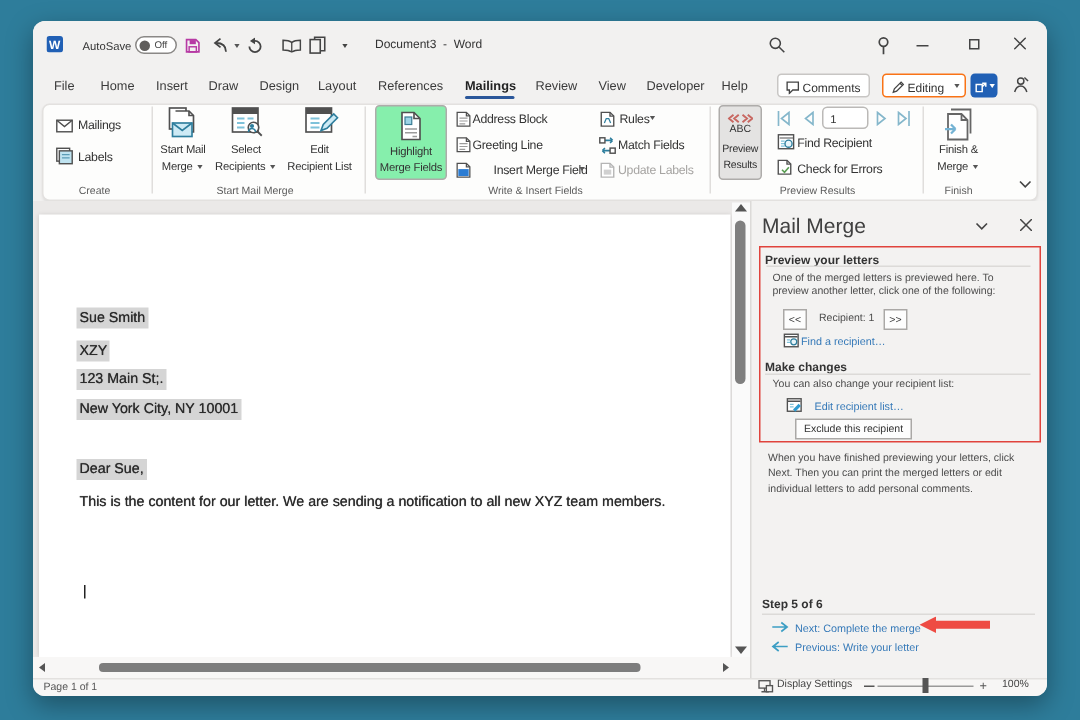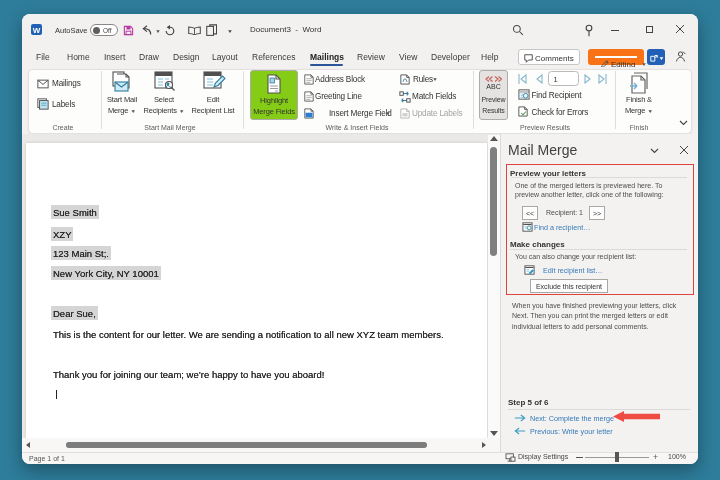--- a/index.html
+++ b/index.html
@@ -80,21 +80,21 @@
 <div class="tab" style="left:335px;">Review</div>
 <div class="tab" style="left:377px;">View</div>
 <div class="tab" style="left:409px;">Developer</div>
 <div class="tab" style="left:459px;">Help</div>
 <div class="a" style="left:496px;top:35px;width:62px;height:15.5px;border:1px solid #c8c6c4;border-radius:3px;background:#fff;">
   <svg class="a" style="left:5px;top:3.5px" width="9" height="9" viewBox="0 0 12 12">
         <path d="M1 1h10v7H6l-3 3V8H1z" fill="none" stroke="#444" stroke-width="1.2"></path>
       </svg>
   <div class="a" style="left:16px;top:3.5px;font-size:8px;color:#333;">Comments</div>
 </div>
-<div class="a" style="left:566px;top:35px;width:56px;height:15.5px;border:7px solid #f97316;border-radius:3px;background:#fff;">
+<div class="a" style="left:566px;top:35px;width:56px;height:15.5px;border:1px solid #f97316;border-radius:3px;background:#fff;">
   <svg class="a" style="left:5px;top:3.5px" width="9" height="9" viewBox="0 0 12 12">
         <path d="M2 10l1-3 6-6 2 2-6 6zM8 2l2 2" fill="none" stroke="#444" stroke-width="1.1"></path>
       </svg>
   <div class="a" style="left:16px;top:3.5px;font-size:8px;color:#333;">Editing</div>
   <div class="a caret" style="left:46px;top:5px;">▼</div>
 </div>
 <div class="a" style="left:625px;top:35px;width:18px;height:15.5px;background:#2160b5;border-radius:3px;">
   <svg class="a" style="left:2.5px;top:4px" width="8" height="9" viewBox="0 0 10 11">
         <path d="M1 4h5v6H1z M6 6l3-3M9 6V3H6" fill="none" stroke="#fff" stroke-width="1.2"></path>
       </svg>
@@ -144,21 +144,21 @@
 <svg class="a" style="left:181px;top:57px" width="23" height="23" viewBox="0 0 23 23">
       <rect x="1" y="1" width="17" height="16" fill="#fff" stroke="#505050" stroke-width="1.1"></rect>
       <rect x="1" y="1" width="17" height="4" fill="#505050"></rect>
       <path d="M4 8h6M4 11h6M4 14h6" stroke="#7fc2da" stroke-width="1.2"></path>
       <path d="M11 16l1.5-4 7-7 2.5 2.5-7 7z" fill="#cdeaf5" stroke="#2e7e9d" stroke-width="1.1"></path>
     </svg>
 <div class="bigbtn-t" style="left:160px;top:81px;width:62px;">Edit<br>Recipient List</div>
 <div class="glabel" style="left:100px;width:96px;">Start Mail Merge</div>
 <div class="gdiv" style="left:221px;"></div>
 
-<div class="a" style="left:228px;top:56px;width:48px;height:50px;background:#84cc16;border:1px solid #aeacaa;border-radius:3px;">
+<div class="a" style="left:228px;top:56px;width:48px;height:50px;background:#86efac;border:1px solid #aeacaa;border-radius:3px;">
   <svg class="a" style="left:16px;top:3px" width="14" height="20" viewBox="0 0 14 20">
         <path d="M1 1h8l4 4v14H1z" fill="#fff" stroke="#505050" stroke-width="1.1"></path>
         <path d="M9 1v4h4" fill="none" stroke="#505050" stroke-width="1.1"></path>
         <rect x="3" y="4" width="4.5" height="5" fill="#9ed4e6" stroke="#3b7e96" stroke-width="0.8"></rect>
         <path d="M3 12h8M3 14.5h8M8 17h3" stroke="#9b9b9b" stroke-width="1"></path>
       </svg>
   <div class="bigbtn-t" style="left:0;top:25px;width:46px;font-size:7.5px;">Highlight<br>Merge Fields</div>
 </div>
 <svg class="a" style="left:282px;top:60px" width="10" height="11" viewBox="0 0 13 14">
       <path d="M1 1h8l3 3v9H1z" fill="#fff" stroke="#505050" stroke-width="1.1"></path>
@@ -264,21 +264,20 @@
 <div class="a" style="left:4px;top:427.5px;width:0;height:0;border-top:3.5px solid transparent;border-bottom:3.5px solid transparent;border-right:4.5px solid #555;"></div>
 <div class="a" style="left:44px;top:428px;width:361px;height:5.5px;background:#7d7d7d;border-radius:2.7px;"></div>
 <div class="a" style="left:460px;top:427.5px;width:0;height:0;border-top:3.5px solid transparent;border-bottom:3.5px solid transparent;border-left:4.5px solid #555;"></div>
 
 <div class="doc-line" style="left:31px;top:192px;"><span class="hl">Sue Smith</span></div>
 <div class="doc-line" style="left:31px;top:214.5px;"><span class="hl">XZY</span></div>
 <div class="doc-line" style="left:31px;top:233px;"><span class="hl">123 Main St;.</span></div>
 <div class="doc-line" style="left:31px;top:253px;"><span class="hl">New York City, NY 10001</span></div>
 <div class="doc-line" style="left:31px;top:293.5px;"><span class="hl">Dear Sue,</span></div>
 <div class="doc-line" style="left:31px;top:315px;">This is the content for our letter. We are sending a notification to all new XYZ team members.</div>
-<div class="doc-line" style="left:31px;top:355px;">Thank you for joining our team; we’re happy to have you aboard!</div>
 <div class="a" style="left:34px;top:376px;width:1px;height:9px;background:#222;"></div>
 
 <div class="a" style="left:478px;top:120px;width:198px;height:317.5px;background:#f3f2f1;border-left:1px solid #dcdad8;"></div>
 <div class="a" style="left:486px;top:128px;font-size:14px;color:#404040;">Mail Merge</div>
 <svg class="a" style="left:628px;top:134px" width="9" height="6" viewBox="0 0 9 6">
       <path d="M1 1l3.5 3.5L8 1" fill="none" stroke="#444" stroke-width="1.1"></path>
     </svg>
 <svg class="a" style="left:658px;top:132px" width="8" height="8" viewBox="0 0 8 8">
       <path d="M0 0l8 8M8 0l-8 8" stroke="#444" stroke-width="1"></path>
     </svg>

